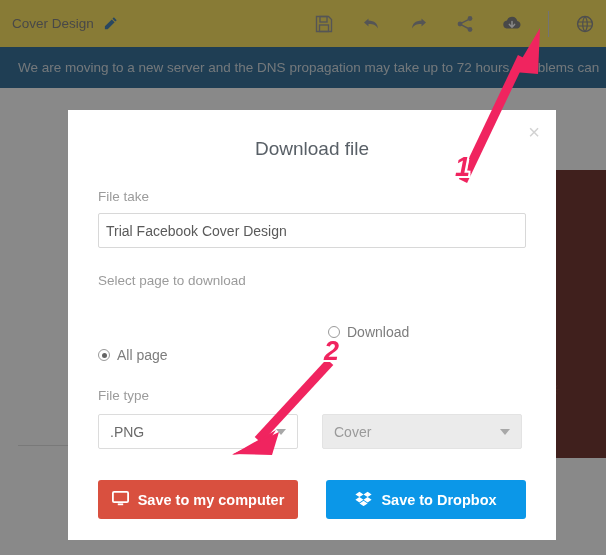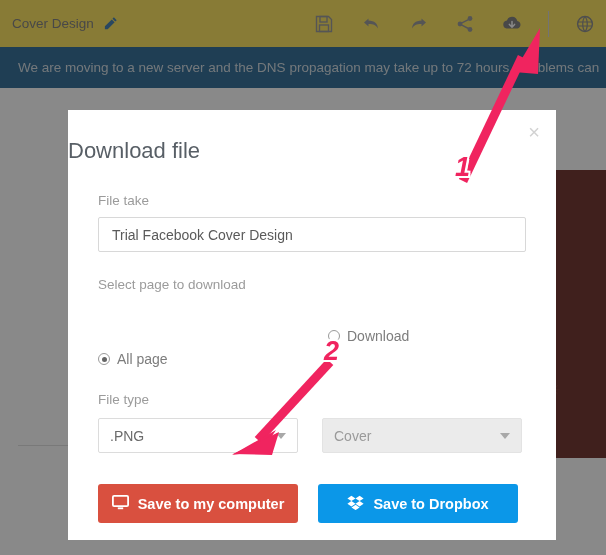--- a/index.html
+++ b/index.html
@@ -129,40 +129,41 @@
     width: 26px; height: 26px;
     display: flex; align-items: center; justify-content: center;
     color: #d2d2d2;
     font-size: 20px;
     font-weight: 300;
     cursor: pointer;
   }
   #dialog-title {
     margin: 0;
     padding-top: 28px;
-    font-size: 22px;
+    text-align: center;
+    font-size: 19px;
     font-weight: normal;
     color: #585f66;
   }
   #dialog-body {
     padding: 0 30px;
     margin-top: 29px;
   }
   .field-label {
     font-size: 13.5px;
     color: #9b9b9b;
     margin-bottom: 9px;
   }
   #filename-input {
     width: 100%;
     height: 35px;
     box-sizing: border-box;
     border: 1px solid #d8d8d8;
     border-radius: 2px;
-    padding: 0 13px;
+    padding: 0 7px;
     font-size: 14px;
     font-family: "Liberation Sans", sans-serif;
     color: #5a5a5a;
     background: #ffffff;
     outline: none;
   }
   #page-select-label { margin-top: 25px; }
   #radio-row {
     display: flex;
     margin-top: 13px;
@@ -217,21 +218,21 @@
   .caret {
     position: absolute;
     right: 11px;
     width: 0; height: 0;
     border-left: 5px solid transparent;
     border-right: 5px solid transparent;
     border-top: 6px solid #a8a8a8;
   }
   #button-row {
     display: flex;
-    gap: 20px;
+    gap: 28px;
     margin-top: 31px;
   }
   .action-btn {
     width: 200px;
     height: 39px;
     border: none;
     border-radius: 3px;
     color: #ffffff;
     font-size: 14.5px;
     font-family: "Liberation Sans", sans-serif;

